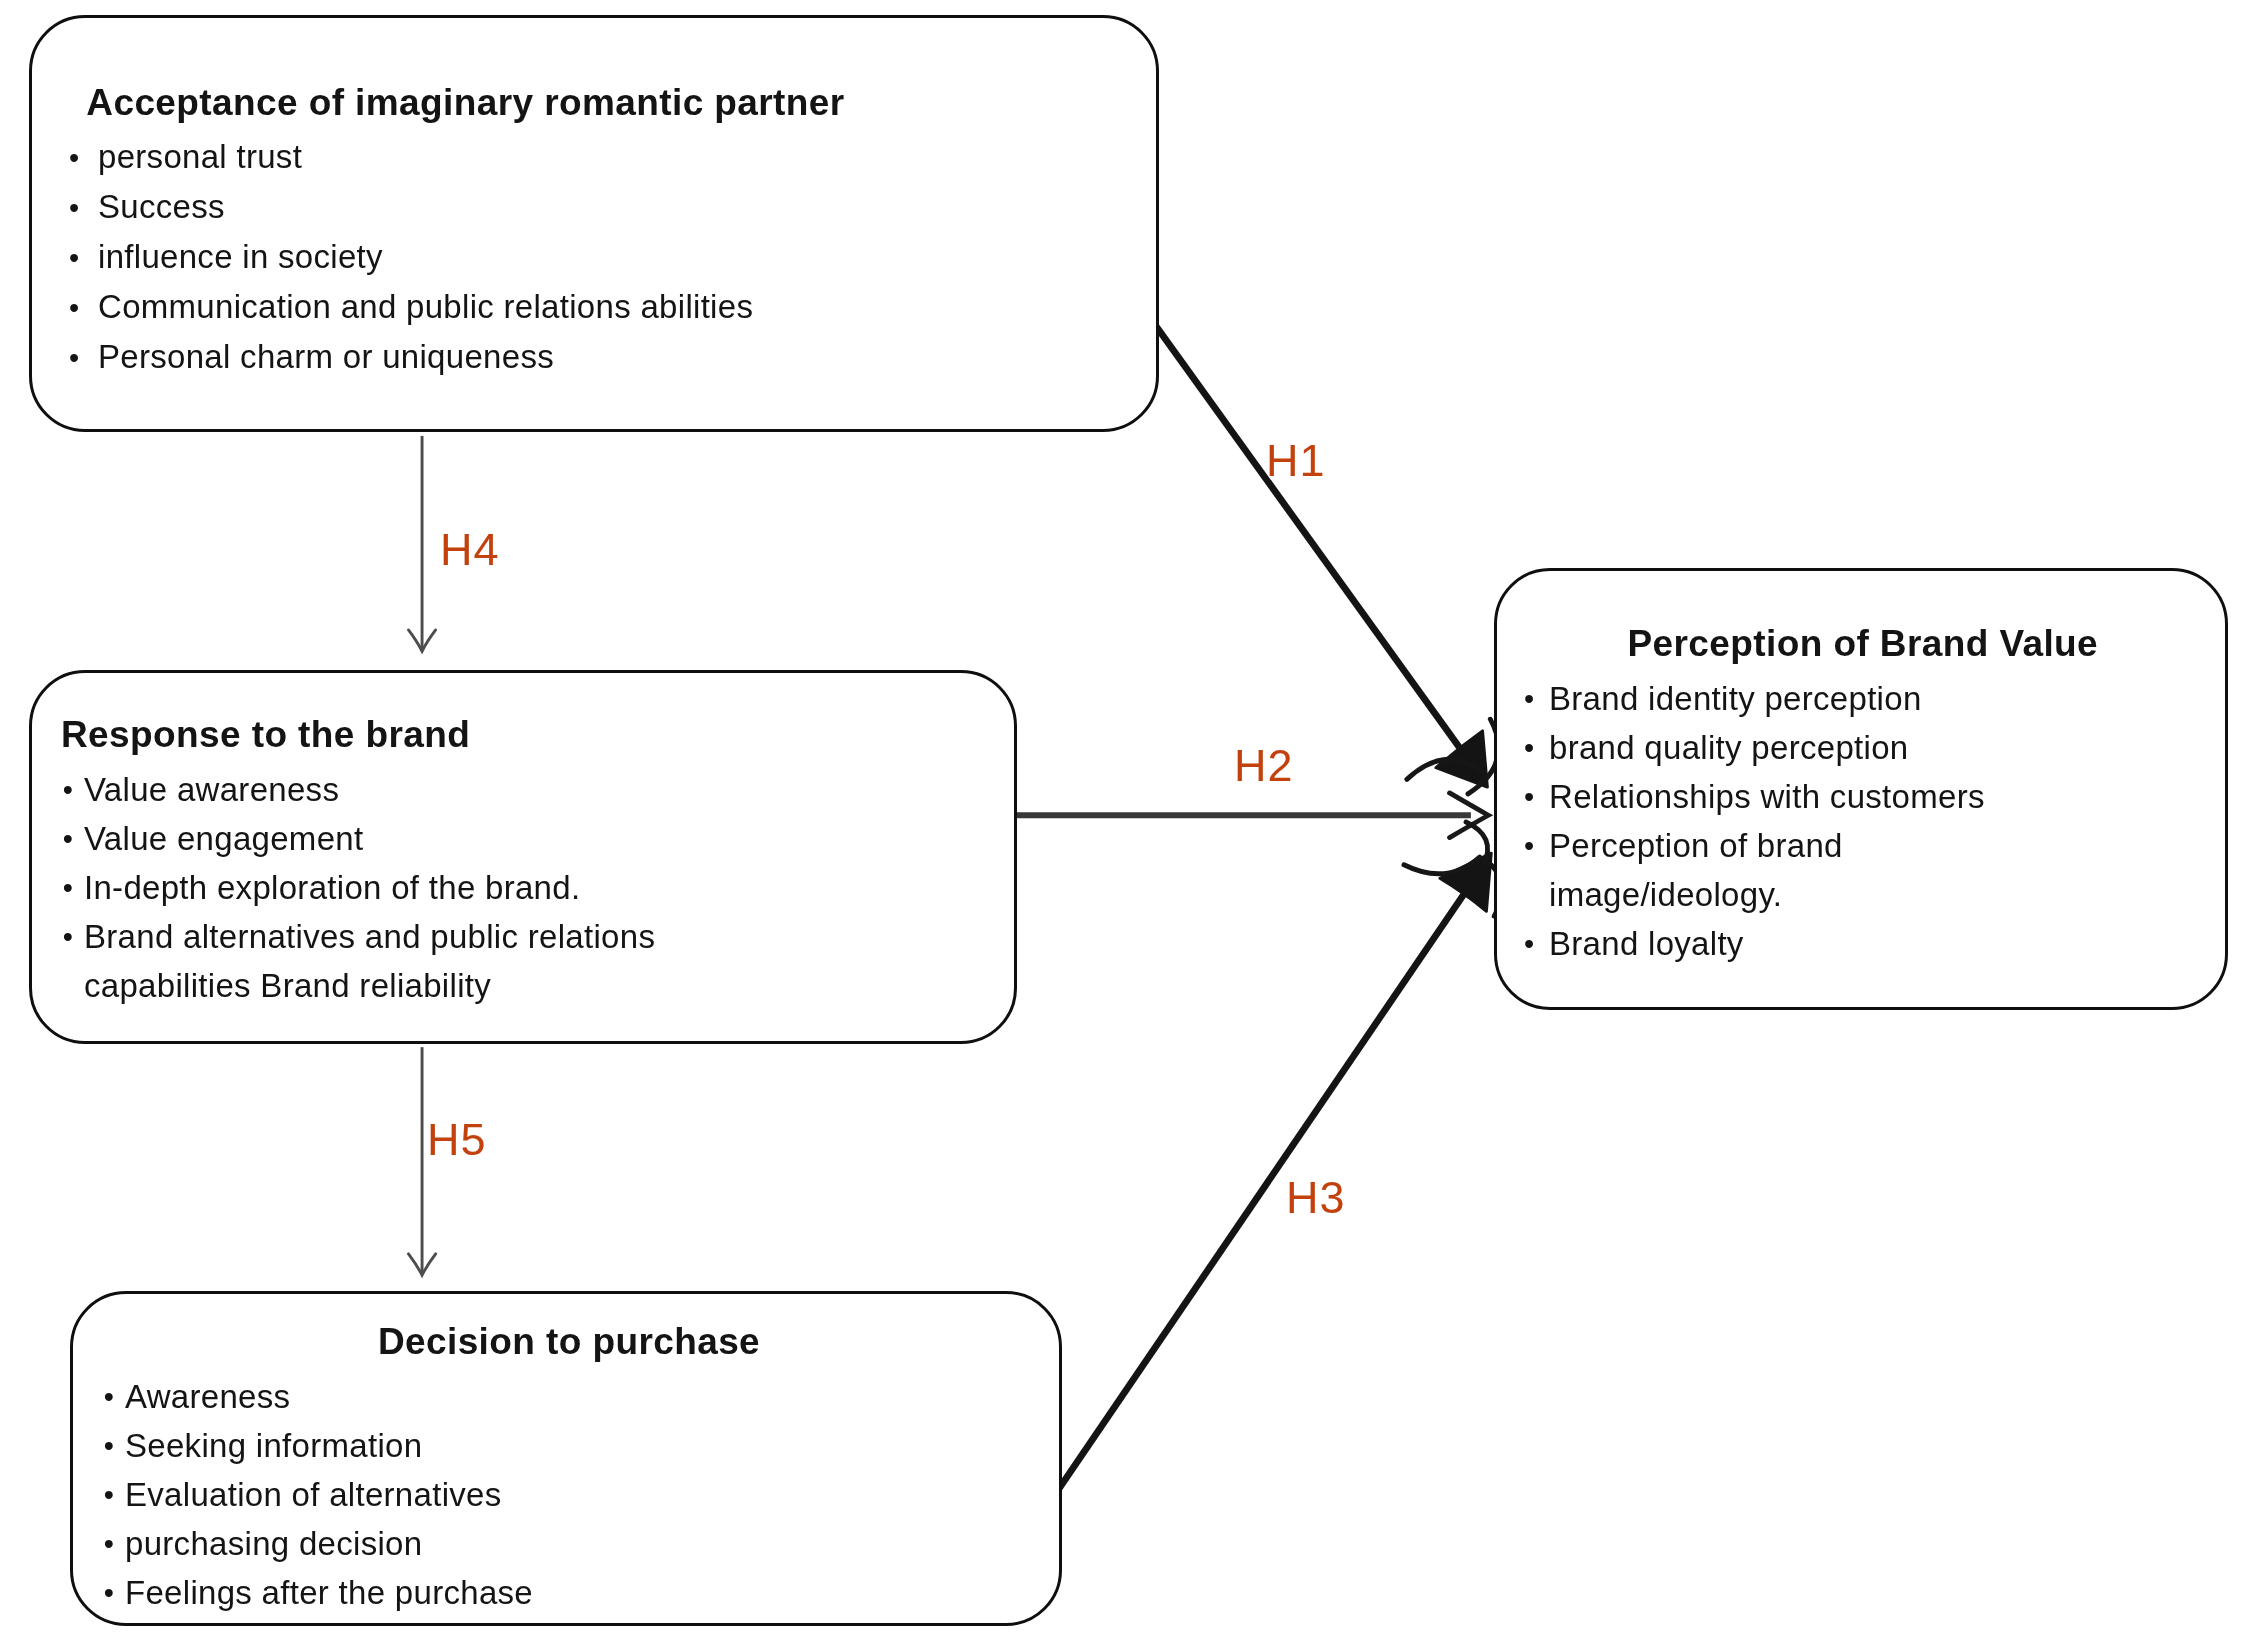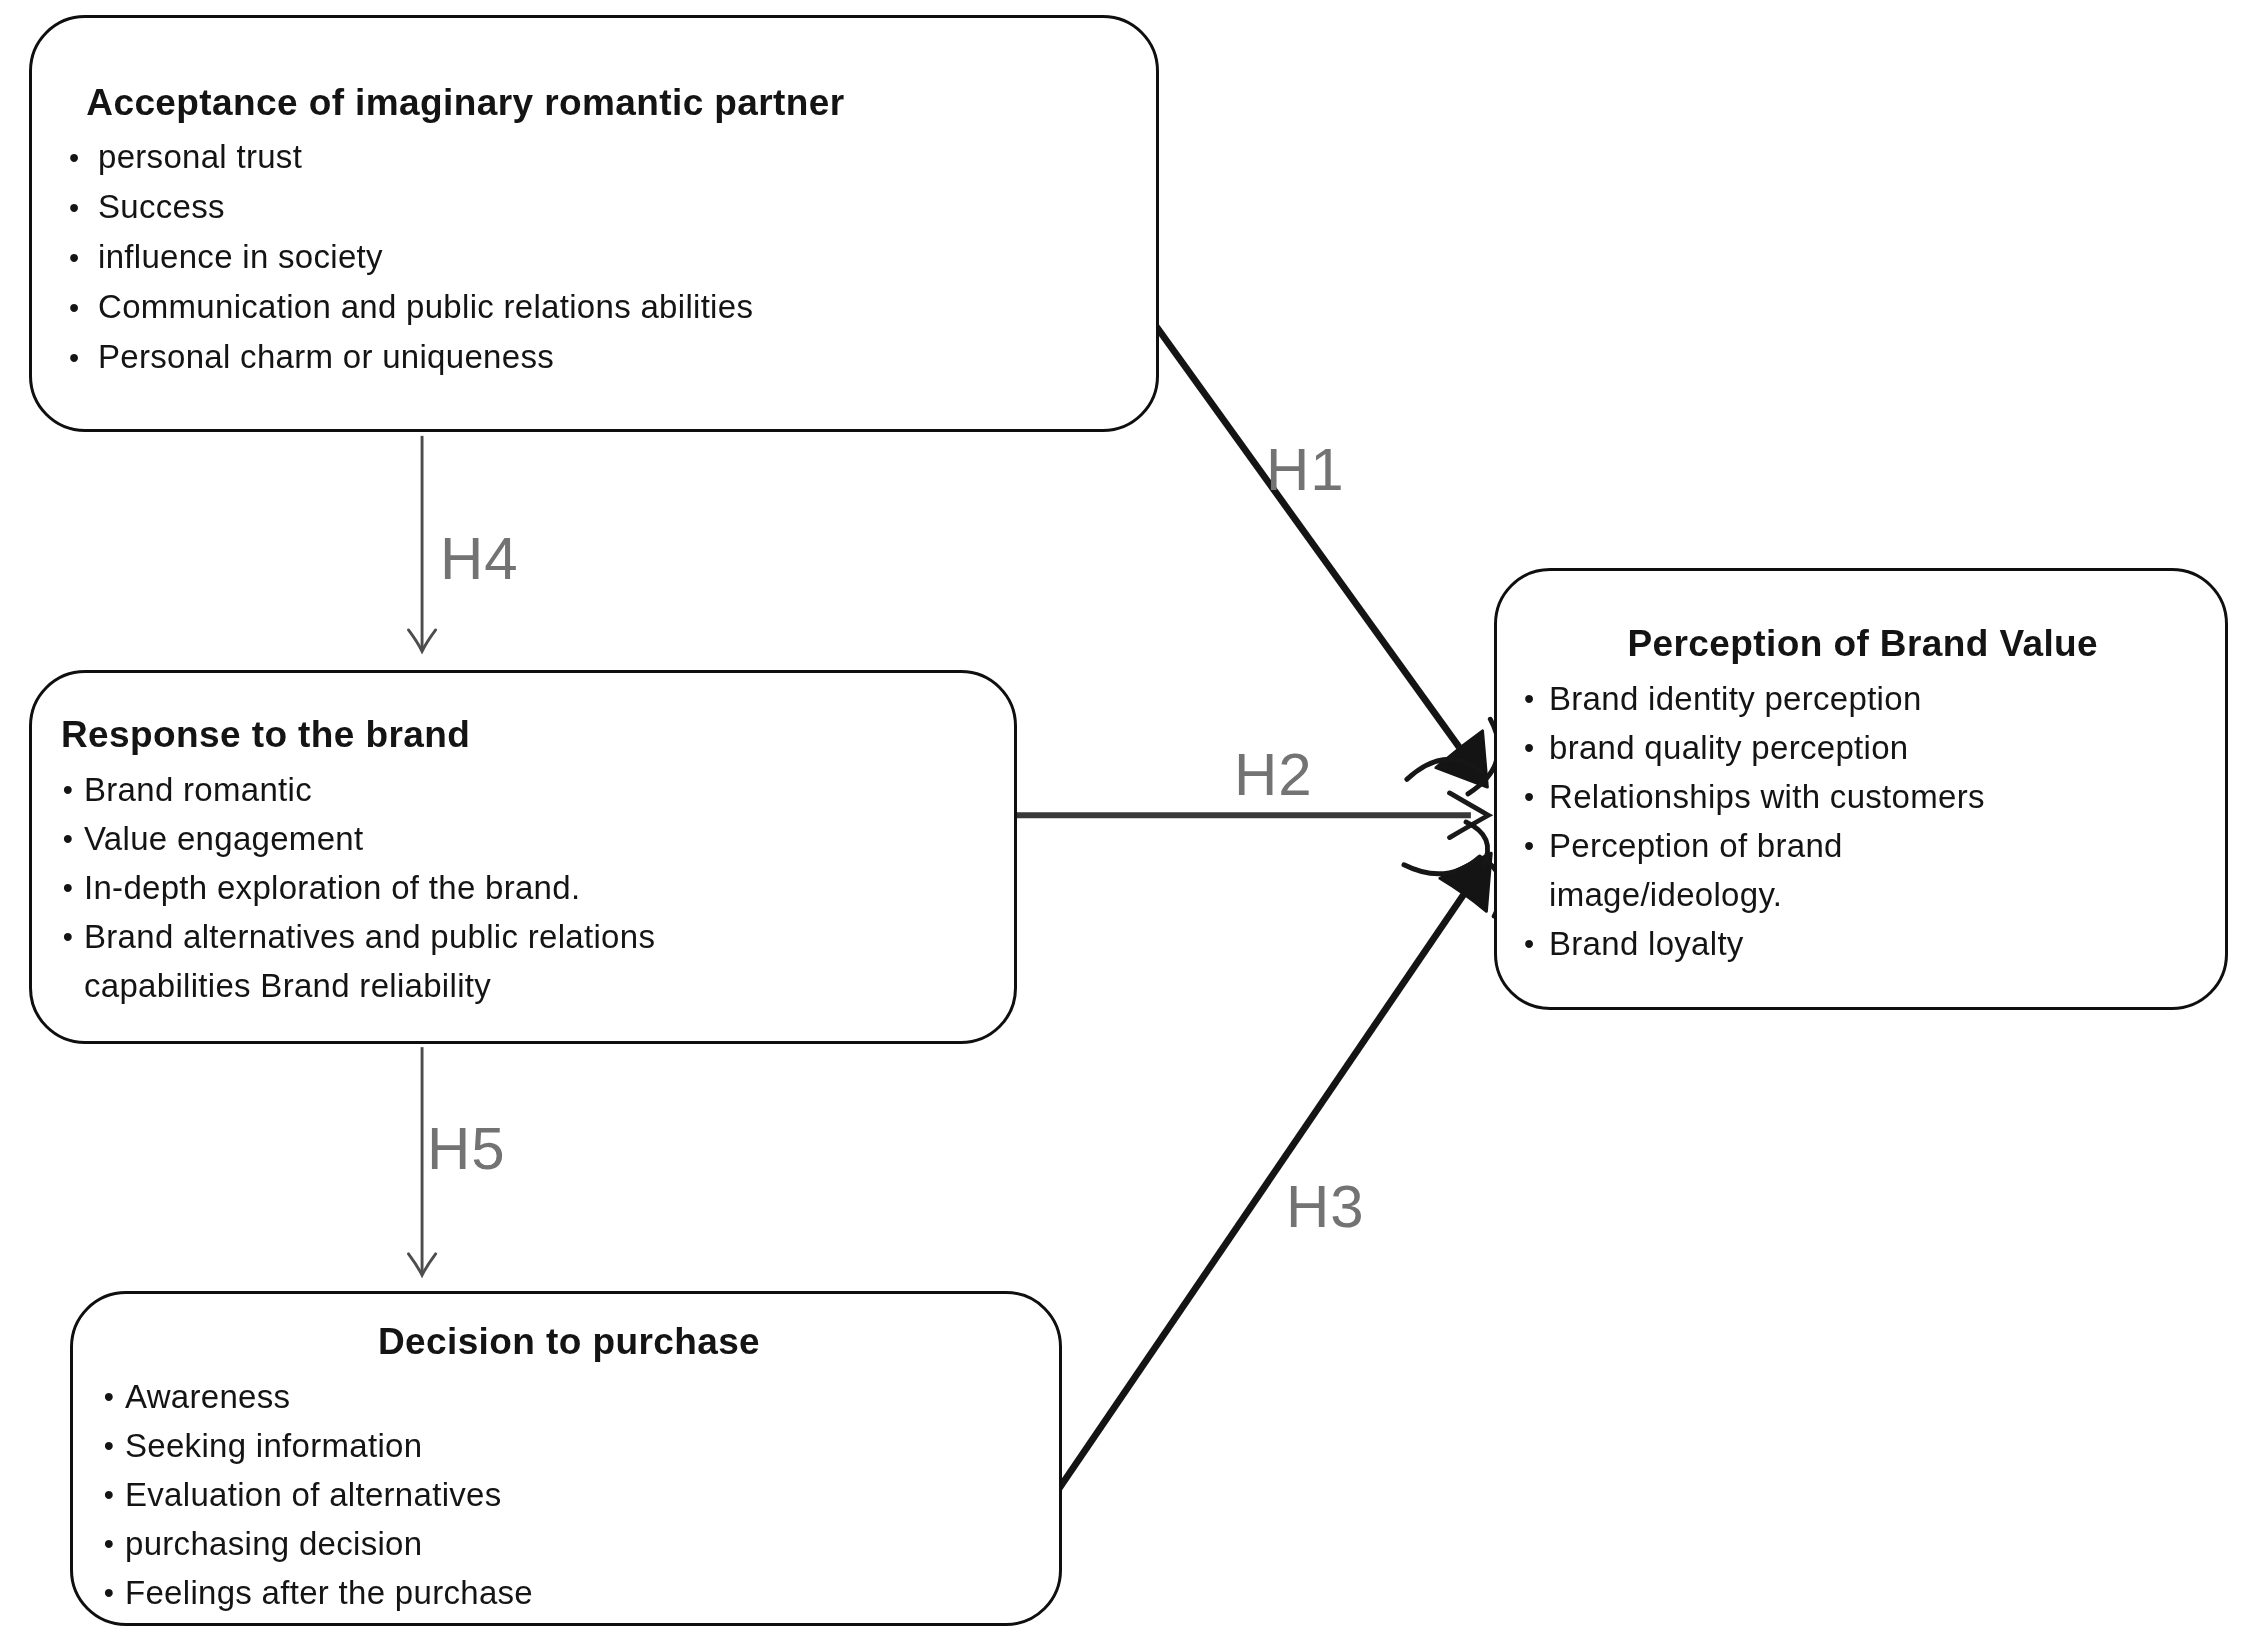--- a/index.html
+++ b/index.html
@@ -38,21 +38,21 @@
   #box-decision .title{text-align:center;}
   #box-decision ul{padding-left:23px;line-height:49px;}
   #box-decision li::before{left:-21.3px;}
   
   #box-perception{left:1494px;top:568px;width:734px;height:442px;padding:50px 19.4px 0 23px;}
   #box-perception .title{text-align:center;}
   #box-perception ul{padding-left:29px;line-height:49px;}
   #box-perception li::before{left:-25px;}
 
   .edge-label{
-    position:absolute;font-size:60px;letter-spacing:1px;color:#737373;
+    position:absolute;font-size:45px;letter-spacing:1px;color:#c2410c;
   }
   #edges-svg{position:absolute;left:0;top:0;pointer-events:none;}
 </style>
 </head>
 <body>
 
 <svg id="edges-svg" width="2250" height="1647" viewBox="0 0 2319 1697">
 
   <path d="M435 449 V668" stroke="#4d4d4d" stroke-width="3" fill="none"></path>
   <path d="M421 649 Q430 661 435 671 Q440 661 449 649" stroke="#4d4d4d" stroke-width="3" fill="none" stroke-linecap="round"></path>
@@ -85,21 +85,21 @@
       <li>Success</li>
       <li>influence in society</li>
       <li>Communication and public relations abilities</li>
       <li>Personal charm or uniqueness</li>
     </ul>
 </div>
 
 <div class="box" id="box-response">
   <div class="title">Response to the brand</div>
   <ul>
-      <li>Brand romantic</li>
+      <li>Value awareness</li>
       <li>Value engagement</li>
       <li>In-depth exploration of the brand.</li>
       <li>Brand alternatives and public relations
 capabilities Brand reliability</li>
     </ul>
 </div>
 
 <div class="box" id="box-decision">
   <div class="title">Decision to purchase</div>
   <ul>

